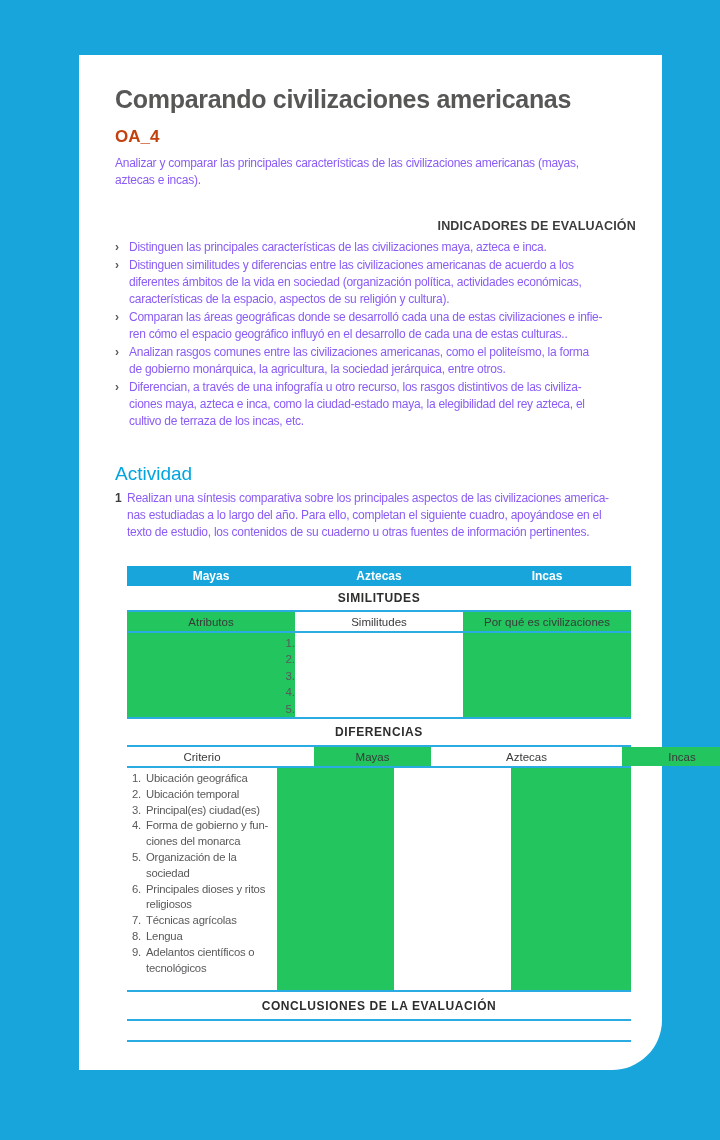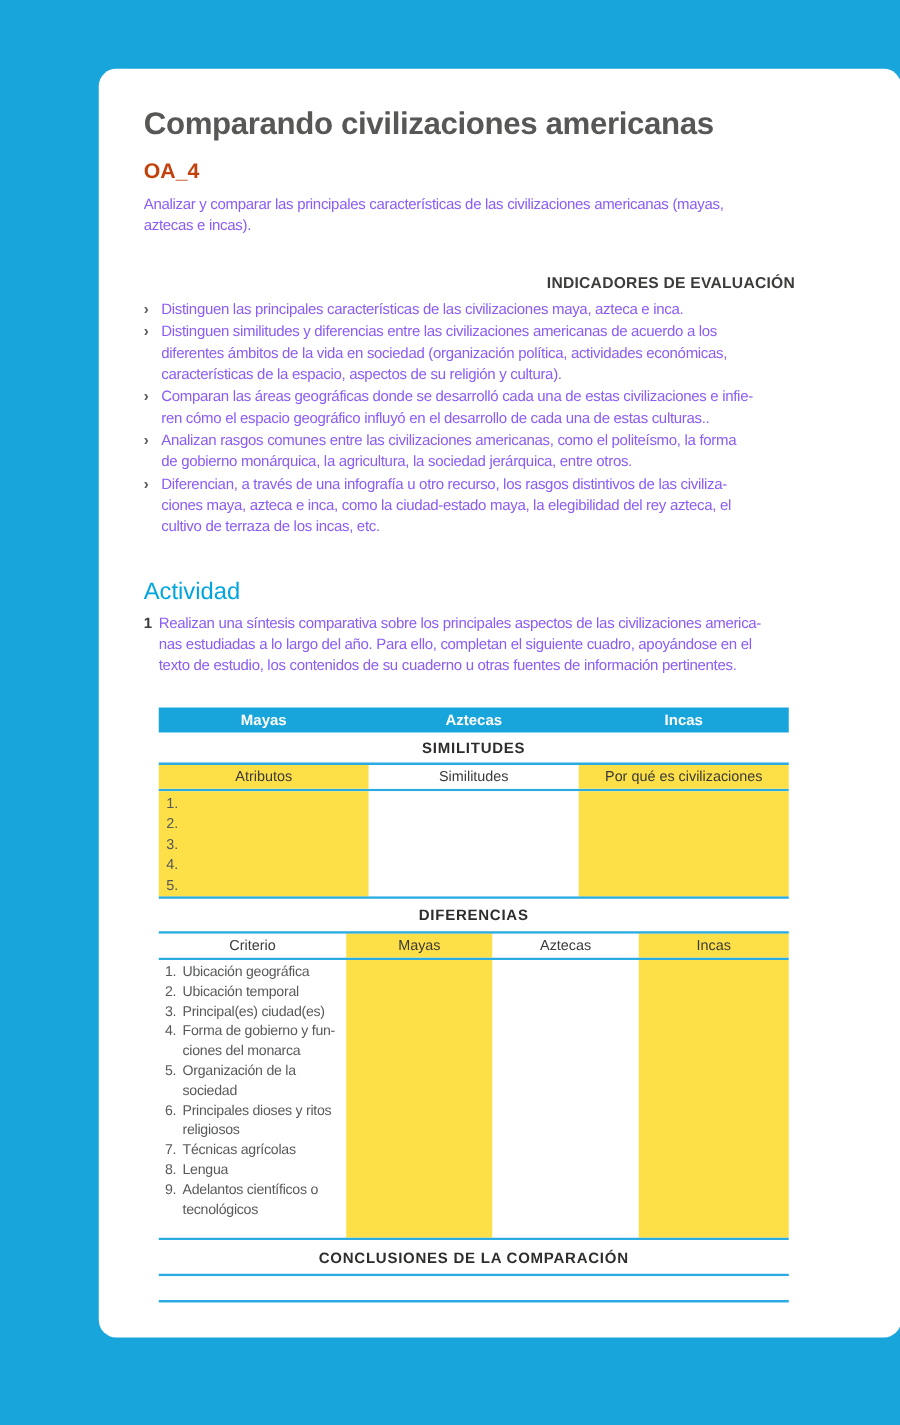--- a/index.html
+++ b/index.html
@@ -3,22 +3,22 @@
 <meta charset="utf-8">
 <style>
   html,body{margin:0;padding:0;}
   body{
     width:720px;height:1140px;position:relative;overflow:hidden;
     background:#17a5dc;
     font-family:"Liberation Sans", sans-serif;
     -webkit-font-smoothing:antialiased;
   }
   .page{
-    position:absolute;left:79px;top:55px;width:642px;height:1015px;
-    background:#ffffff;border-bottom-right-radius:50px;border-radius:14px;
+    position:absolute;left:79px;top:55px;width:583px;height:1015px;
+    background:#ffffff;border-bottom-right-radius:50px;
   }
   .doc-title{
     position:absolute;top:30px;left:36px;margin:0;width:520px;
     font-size:25px;font-weight:bold;color:#575756;letter-spacing:-0.3px;
   }
   .oa{position:absolute;top:72px;left:36px;width:520px;}
   .oa-code{margin:0 0 8px 0;font-size:17px;font-weight:bold;color:#c2410c;}
   .body-text{
     margin:0;font-size:12px;line-height:17px;color:#8b5cf6;letter-spacing:-0.25px;
   }
@@ -43,26 +43,26 @@
     display:flex;align-items:center;justify-content:center;
     font-size:12px;font-weight:bold;color:#2e2d2c;letter-spacing:0.6px;
   }
   .sec-title.sim{height:24px;}
   .sec-title.diff{height:26px;}
   .sec-title.concl{height:27px;}
   .rule{height:2px;background:#2aabe2;}
   .sim-sub{display:grid;grid-template-columns:168px 168px 168px;height:19px;align-items:center;}
   .sim-sub .cell{height:100%;display:flex;align-items:center;justify-content:center;
     font-size:11.5px;color:#3a3a39;}
-  .bg-blue{background:#fde047;}
+  .bg-blue{background:#22c55e;text-align:right;}
   .bg-white{background:#ffffff;}
   .sim-body{display:grid;grid-template-columns:168px 168px 168px;height:84px;}
   .sim-body .col{height:100%;}
   .sim-nums{padding:2px 0 0 6px;font-size:11.5px;line-height:16.4px;color:#58595b;}
-  .diff-head{display:grid;grid-template-columns:150px 117px 117px 120px;height:19px;}
+  .diff-head{display:grid;grid-template-columns:150px 117px 117px 120px;height:19px;gap:37px;}
   .diff-head .cell{height:100%;display:flex;align-items:center;justify-content:center;
     font-size:11.5px;color:#3a3a39;}
   .diff-body{display:grid;grid-template-columns:150px 117px 117px 120px;height:222px;}
   .diff-body .col{height:100%;}
   .crit-list{padding:3px 0 0 5px;}
   .crit{display:flex;font-size:11.3px;line-height:15.8px;color:#58595b;letter-spacing:-0.2px;}
   .crit-num{flex:none;width:14px;}
   .blank-row{height:19px;background:#ffffff;}
 </style>
 </head>
@@ -206,19 +206,19 @@
 tecnológicos</span>
           </div>
         </div>
       </div>
       <div class="col bg-blue"></div>
       <div class="col bg-white"></div>
       <div class="col bg-blue"></div>
     </div>
     <div class="rule"></div>
 
-    <div class="sec-title concl">CONCLUSIONES DE LA COMPARACIÓN</div>
+    <div class="sec-title concl">CONCLUSIONES DE LA EVALUACIÓN</div>
     <div class="rule"></div>
     <div class="blank-row"></div>
     <div class="rule"></div>
 
   </div>
 </div>
 
 </body></html>

